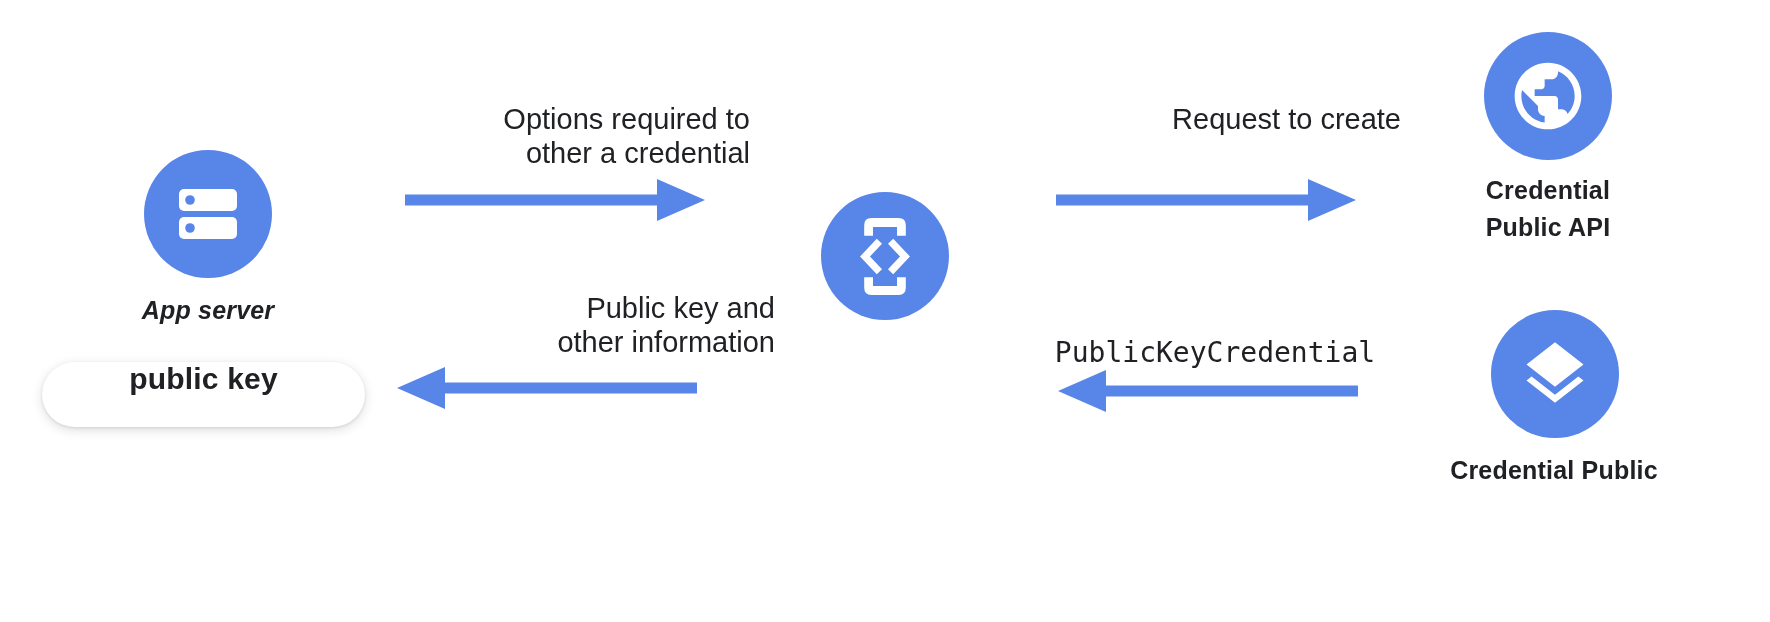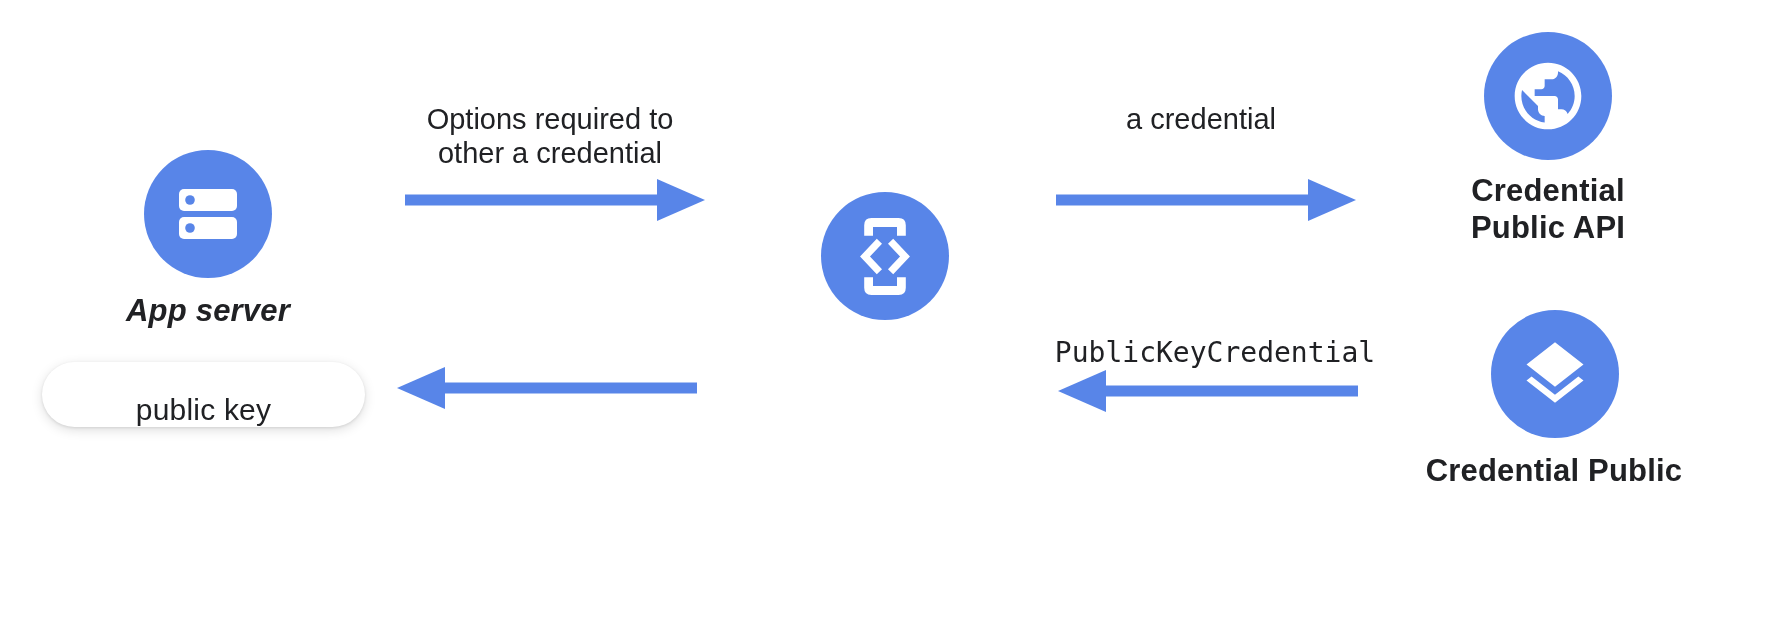--- a/index.html
+++ b/index.html
@@ -22,52 +22,52 @@
     position:absolute;
     width:128px;height:128px;
     border-radius:50%;
     background:var(--node-blue);
     display:flex;align-items:center;justify-content:center;
   }
   .node-label{
     position:absolute;
     width:300px;
     text-align:center;
-    font-size:31px;
+    font-size:25px;
     font-weight:600;
     color:var(--label-text);
     line-height:37px;
     letter-spacing:0.2px;
   }
   .arrow-label{
     position:absolute;
     width:400px;
-    text-align:center;
+    text-align:right;
     font-size:29px;
     font-weight:400;
     color:var(--label-text);
     line-height:34px;
   }
   .mono-label{
     position:absolute;
     width:400px;
     text-align:center;
     font-family:"DejaVu Sans Mono","Liberation Mono",monospace;
     font-size:28px;
     font-weight:400;
     color:var(--label-text);
   }
   .pill{
     position:absolute;
     background:var(--badge-bg);
     border-radius:34px;
     box-shadow:0 1px 3px rgba(0,0,0,0.10), 0 3px 12px rgba(0,0,0,0.13);
-    display:flex;align-items:flex-end;justify-content:center;
+    display:flex;align-items:flex-start;justify-content:center;
     font-size:30px;
-    font-weight:400;
+    font-weight:700;
     color:var(--label-text);
     letter-spacing:0.2px;
   }
   .arrow{position:absolute;color:var(--arrow-blue);}
   svg{display:block;}
 </style>
 </head>
 <body>
 
 <div class="canvas">
@@ -99,39 +99,43 @@
   <div class="circle" style="left:821px;top:192px;">
     <svg width="64" height="77" viewBox="0 0 80 96">
       <path fill="#ffffff" d="M14,22 L14,9 Q14,0 23,0 L57,0 Q66,0 66,9 L66,22 L55,22 L55,11 L25,11 L25,22 Z"></path>
       <path fill="#ffffff" d="M14,74 L25,74 L25,85 L55,85 L55,74 L66,74 L66,87 Q66,96 57,96 L23,96 Q14,96 14,87 Z"></path>
       <path d="M33,29 L15,48 L33,67" stroke="#ffffff" stroke-width="9" fill="none"></path>
       <path d="M47,29 L65,48 L47,67" stroke="#ffffff" stroke-width="9" fill="none"></path>
     </svg>
   </div>
 
   <div class="arrow-label" style="left:1001px;top:102px;">
-    <div>a credential</div>
+    <div>Request to create</div>
   </div>
   <div class="arrow" style="left:1056px;top:176px;">
     <svg width="300" height="48" viewBox="0 0 300 48">
       <rect x="0" y="18.5" width="256" height="11" fill="currentColor"></rect>
       <polygon points="252,3 300,24 252,45" fill="currentColor"></polygon>
     </svg>
   </div>
 
   <div class="circle" style="left:1484px;top:32px;">
     <svg width="80" height="80" viewBox="0 0 24 24">
       <path fill="#ffffff" d="M12 2C6.48 2 2 6.48 2 12s4.48 10 10 10 10-4.48 10-10S17.52 2 12 2zm-1 17.93c-3.95-.49-7-3.85-7-7.93 0-.62.08-1.21.21-1.79L9 15v1c0 1.1.9 2 2 2v1.93zm6.9-2.54c-.26-.81-1-1.39-1.9-1.39h-1v-3c0-.55-.45-1-1-1H8v-2h2c.55 0 1-.45 1-1V7h2c1.1 0 2-.9 2-2v-.41c2.93 1.19 5 4.06 5 7.41 0 2.08-.8 3.97-2.1 5.39z"></path>
     </svg>
   </div>
   <div class="node-label" style="left:1398px;top:172px;">
     <div>Credential</div>
     <div>Public API</div>
   </div>
 
+  <div class="arrow-label" style="left:375px;top:291px;">
+    <div>Public key and</div>
+    <div>other information</div>
+  </div>
   <div class="arrow" style="left:397px;top:364px;">
     <svg width="300" height="48" viewBox="0 0 300 48">
       <rect x="44" y="18.5" width="256" height="11" fill="currentColor"></rect>
       <polygon points="48,3 0,24 48,45" fill="currentColor"></polygon>
     </svg>
   </div>
 
   <div class="mono-label" style="left:1015px;top:336px;">PublicKeyCredential</div>
   <div class="arrow" style="left:1058px;top:367px;">
     <svg width="300" height="48" viewBox="0 0 300 48">

